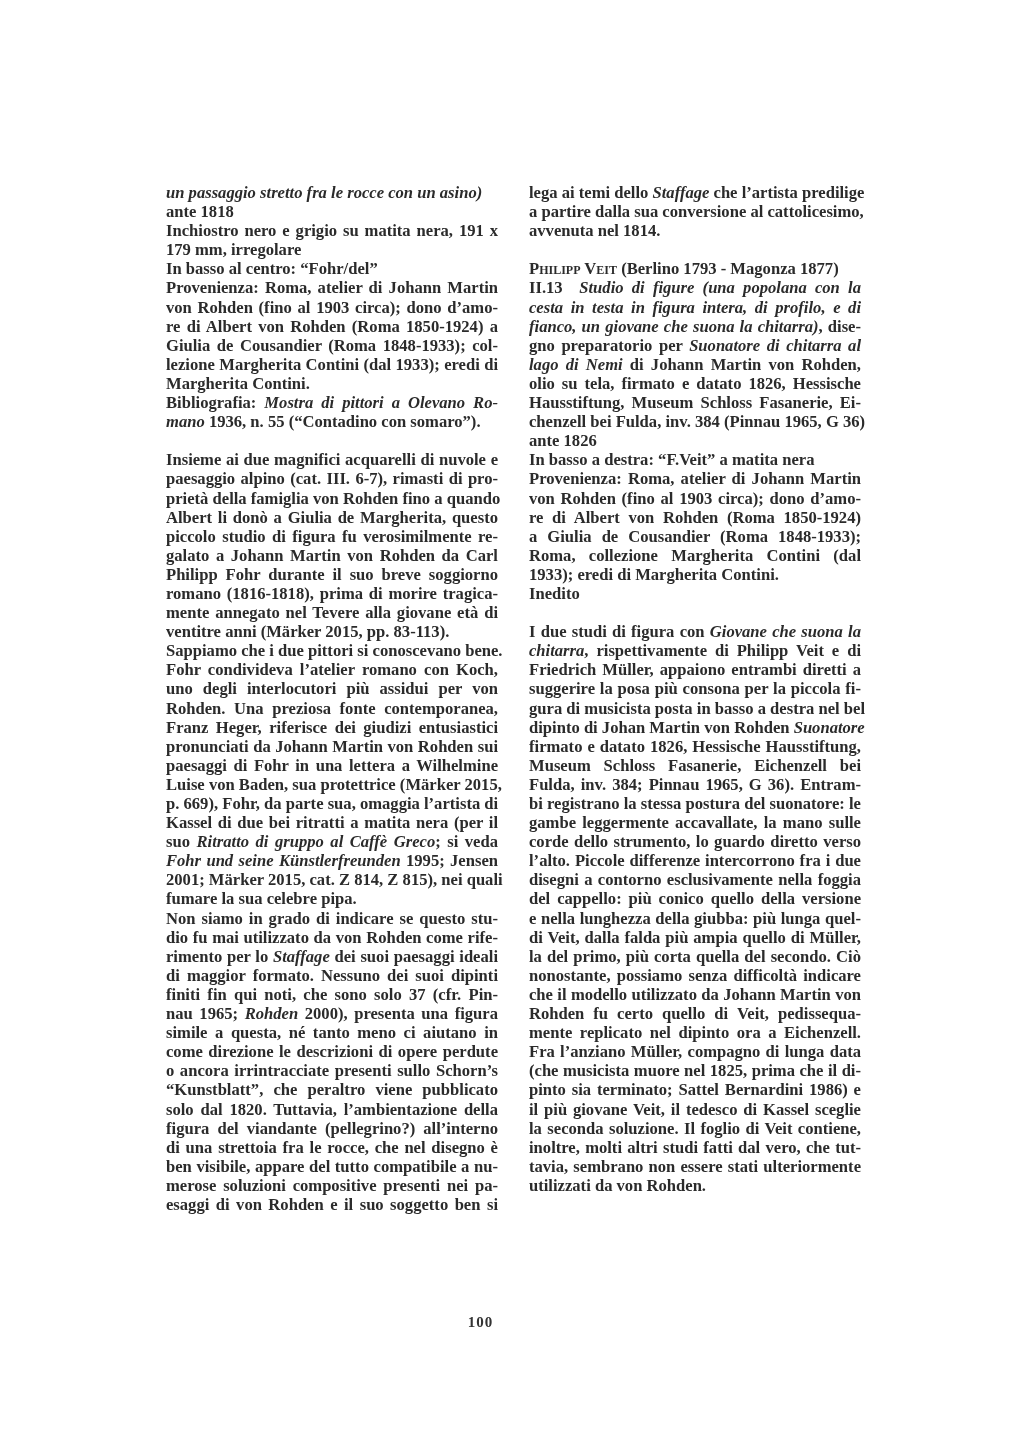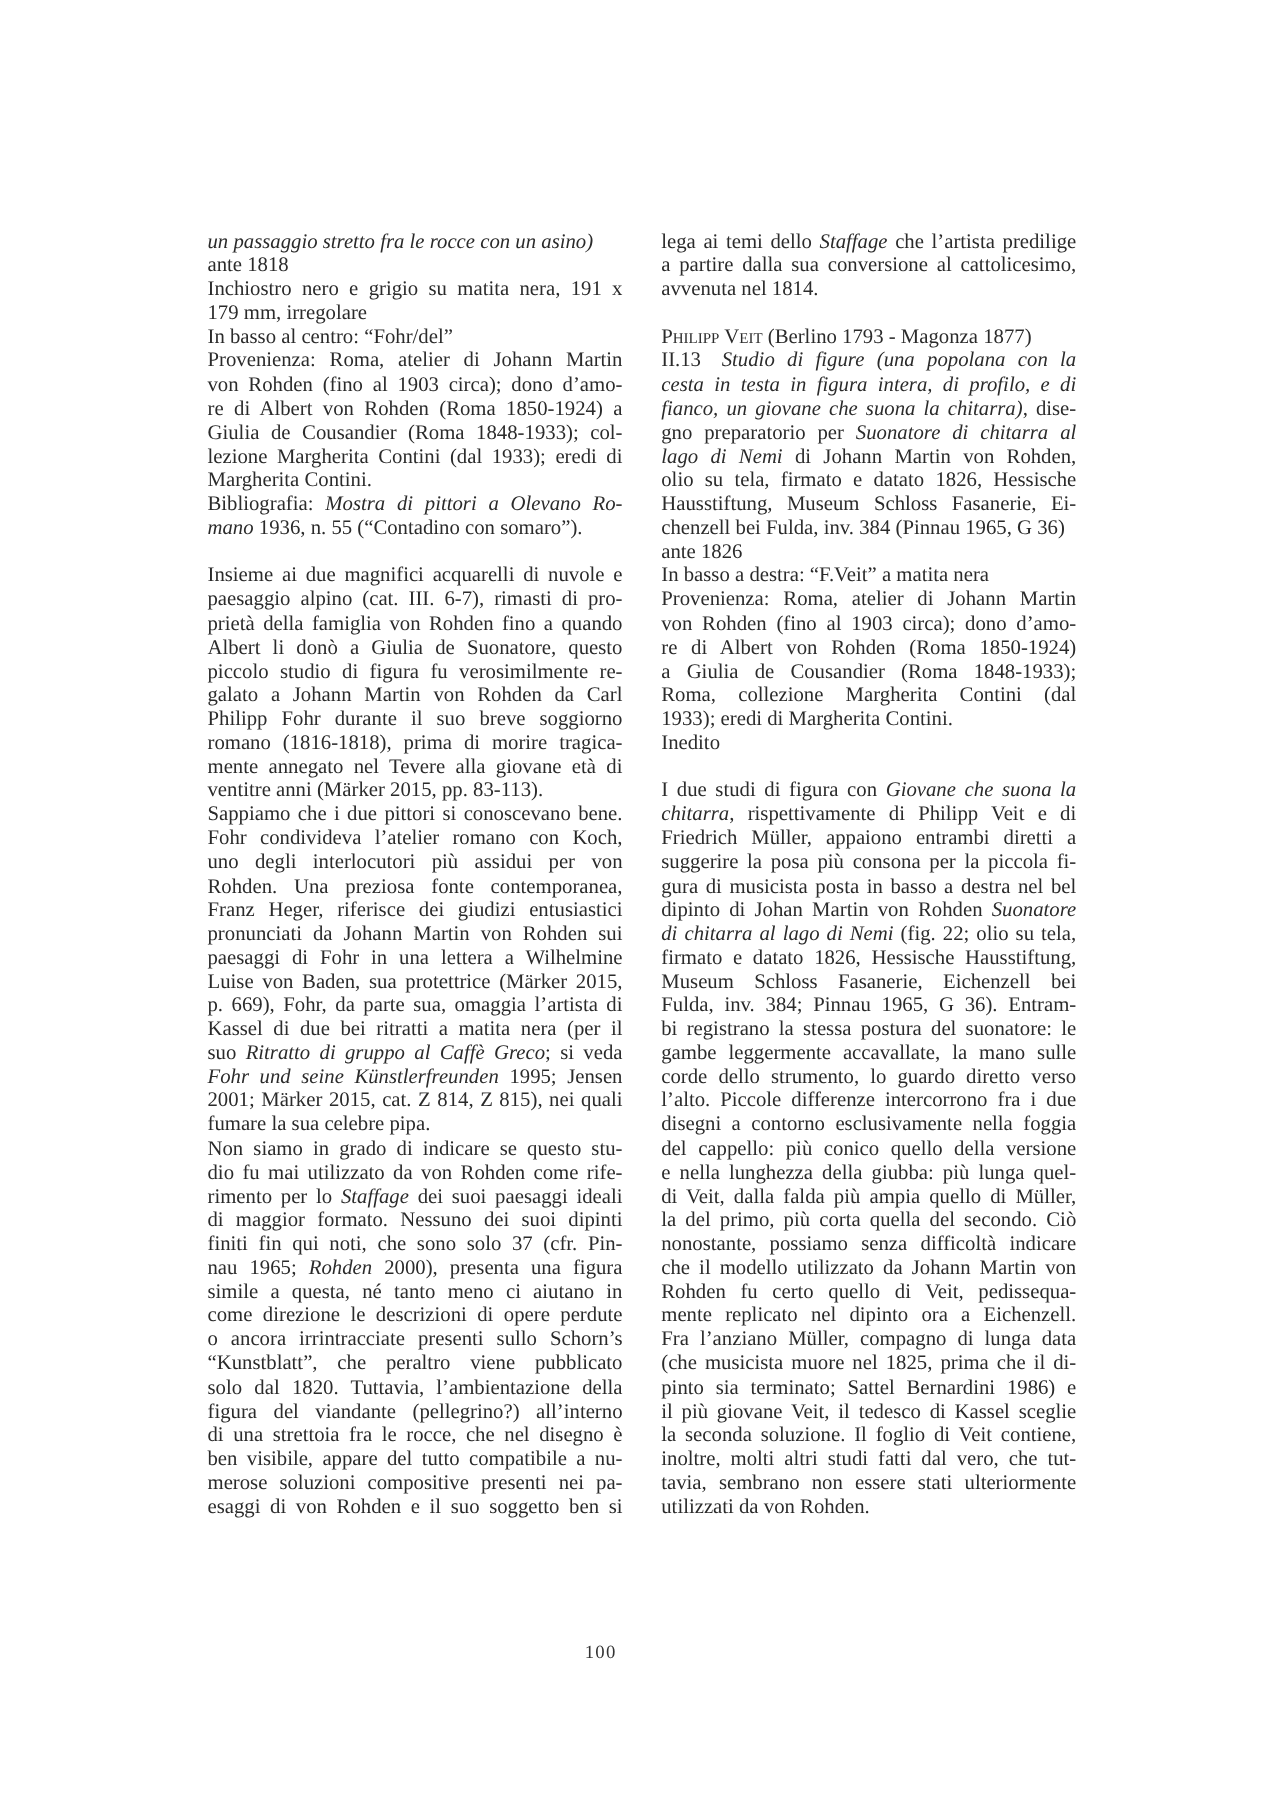--- a/index.html
+++ b/index.html
@@ -3,20 +3,21 @@
 <meta charset="utf-8">
 <style>
   html, body { margin: 0; padding: 0; background: #ffffff; }
   body { width: 1024px; height: 1445px; position: relative; overflow: hidden; }
   .page {
     position: absolute; left: 0; top: 0; width: 1024px; height: 1445px;
     font-family: "Liberation Serif", "DejaVu Serif", serif;
     color: #2b2b2b;
     font-size: 16.6px;
     line-height: 19.1px;
+    font-weight: bold;
   }
   .col {
     position: absolute; top: 183px; width: 332px;
     text-align: justify; hyphens: manual;
   }
   .col-left { left: 166px; }
   .col-right { left: 529px; }
   .line { display: block; white-space: nowrap; text-align-last: justify; }
   .line.last { text-align-last: left; }
   .gap { display: block; height: 19.1px; }
@@ -46,21 +47,21 @@
       <span class="line">lezione Margherita Contini (dal 1933); eredi di</span>
       <span class="line last">Margherita Contini.</span>
       <span class="line"><span>Bibliografia: </span><i>Mostra di pittori a Olevano Ro-</i></span>
       <span class="line last"><i>mano</i><span> 1936, n. 55 (“Contadino con somaro”).</span></span>
     </div>
     <span class="gap"></span>
     <div id="left-essay">
         <span class="line">Insieme ai due magnifici acquarelli di nuvole e</span>
         <span class="line">paesaggio alpino (cat. III. 6-7), rimasti di pro-</span>
         <span class="line">prietà della famiglia von Rohden fino a quando</span>
-        <span class="line">Albert li donò a Giulia de Suonatore, questo</span>
+        <span class="line">Albert li donò a Giulia de Margherita, questo</span>
         <span class="line">piccolo studio di figura fu verosimilmente re-</span>
         <span class="line">galato a Johann Martin von Rohden da Carl</span>
         <span class="line">Philipp Fohr durante il suo breve soggiorno</span>
         <span class="line">romano (1816-1818), prima di morire tragica-</span>
         <span class="line">mente annegato nel Tevere alla giovane età di</span>
         <span class="line last">ventitre anni (Märker 2015, pp. 83-113).</span>
         <span class="line">Sappiamo che i due pittori si conoscevano bene.</span>
         <span class="line">Fohr condivideva l’atelier romano con Koch,</span>
         <span class="line">uno degli interlocutori più assidui per von</span>
         <span class="line">Rohden. Una preziosa fonte contemporanea,</span>
@@ -125,21 +126,20 @@
       <span class="line last">Inedito</span>
     </div>
     <span class="gap"></span>
     <div id="right-essay">
         <span class="line">I due studi di figura con <i>Giovane che suona la</i></span>
         <span class="line"><i>chitarra</i>, rispettivamente di Philipp Veit e di</span>
         <span class="line">Friedrich Müller, appaiono entrambi diretti a</span>
         <span class="line">suggerire la posa più consona per la piccola fi-</span>
         <span class="line">gura di musicista posta in basso a destra nel bel</span>
         <span class="line">dipinto di Johan Martin von Rohden <i>Suonatore</i></span>
-        <span class="line"><i>di chitarra al lago di Nemi</i> (fig. 22; olio su tela,</span>
         <span class="line">firmato e datato 1826, Hessische Hausstiftung,</span>
         <span class="line">Museum Schloss Fasanerie, Eichenzell bei</span>
         <span class="line">Fulda, inv. 384; Pinnau 1965, G 36). Entram-</span>
         <span class="line">bi registrano la stessa postura del suonatore: le</span>
         <span class="line">gambe leggermente accavallate, la mano sulle</span>
         <span class="line">corde dello strumento, lo guardo diretto verso</span>
         <span class="line">l’alto. Piccole differenze intercorrono fra i due</span>
         <span class="line">disegni a contorno esclusivamente nella foggia</span>
         <span class="line">del cappello: più conico quello della versione</span>
         <span class="line">e nella lunghezza della giubba: più lunga quel-</span>

